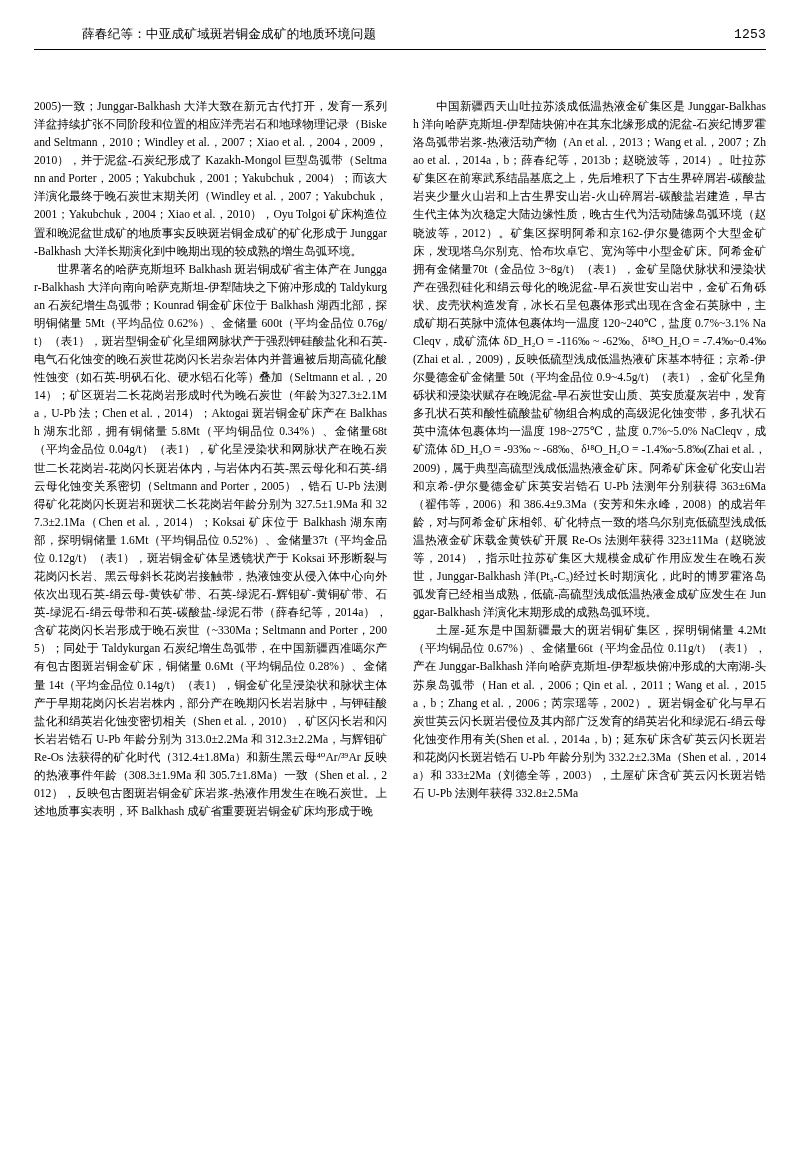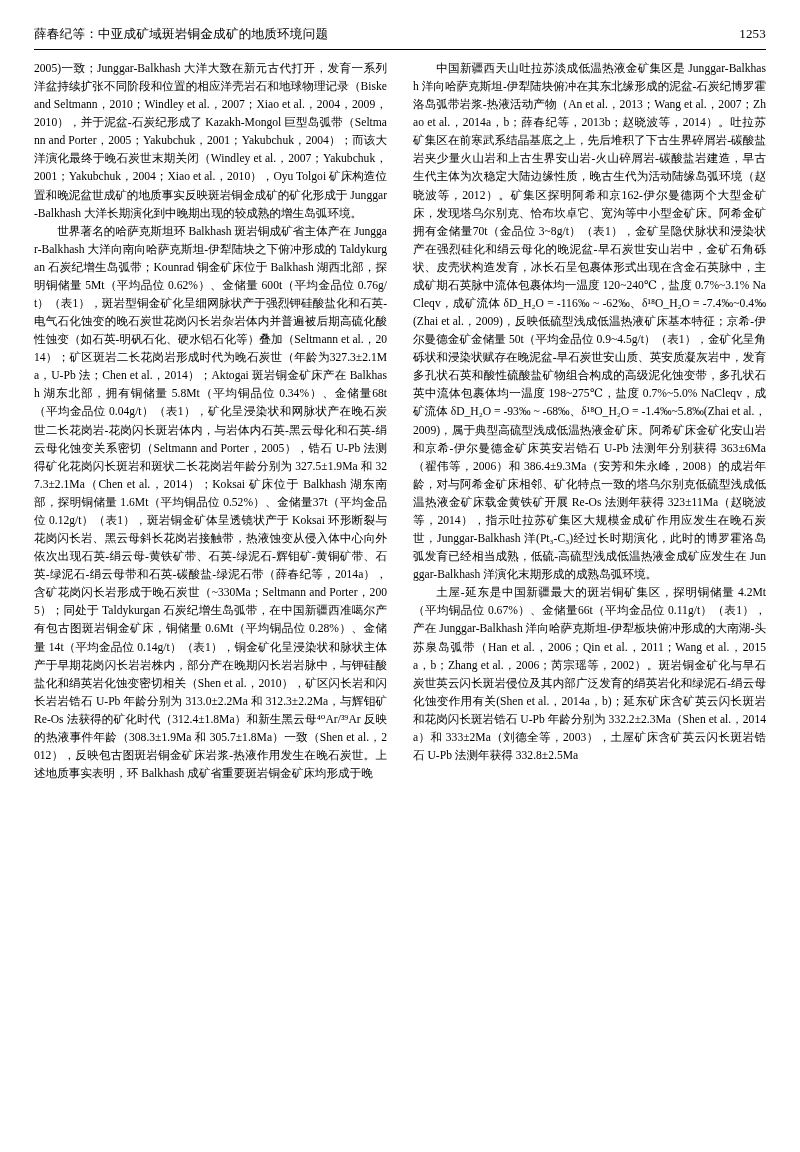--- a/index.html
+++ b/index.html
@@ -22,44 +22,46 @@
     box-sizing: border-box;
     padding: 26px 34px 18px 34px;
   }
   .header {
     display: flex;
     justify-content: space-between;
     align-items: baseline;
     font-size: 12.6px;
     letter-spacing: 0.2px;
     padding-bottom: 4px;
+    margin-left: 48px;
   }
   .header .running-title {
     white-space: nowrap;
   }
   .header .page-number {
-    font-family: Liberation Serif, serif;
+    font-family: Liberation Mono, monospace;
     font-size: 13px;
   }
   .rule {
     border-top: 1px solid #000;
     margin: 2px 0 10px 0;
   }
   .columns {
     display: flex;
     gap: 26px;
     align-items: flex-start;
   }
   .col {
     width: 353px;
     font-size: 11.6px;
     line-height: 1.56;
     text-align: justify;
     text-justify: inter-character;
     word-break: break-all;
+    margin-top: 38px;
   }
   .col p {
     margin: 0;
     text-indent: 2em;
   }
   .col p.cont {
     text-indent: 0;
   }
 </style>
 </head>

